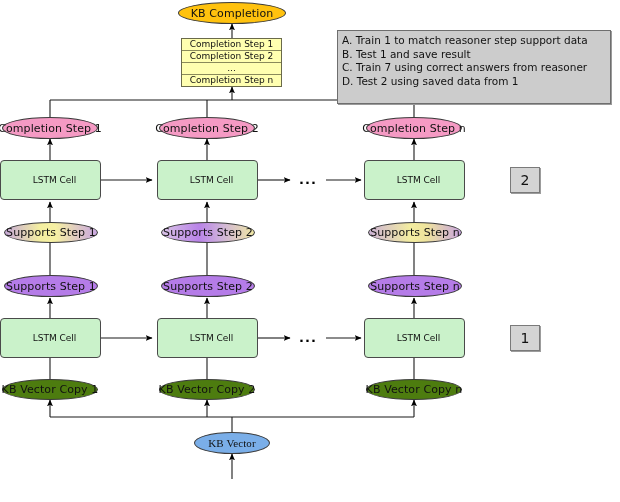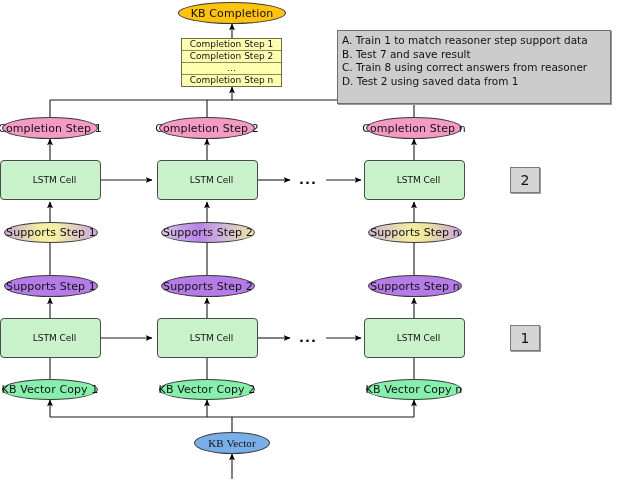--- a/index.html
+++ b/index.html
@@ -25,21 +25,21 @@
   
   .oval{
     border-radius:50%;
     border:1px solid #3a3a3a;
     font-size:11px;
     letter-spacing:.1px;
   }
   .oval-kbcompletion{background:#ffc20e;}
   .oval-ke{background:#ffc20e;margin-top:28px;}
   .oval-kbvector{background:#7aaee8;}
-  .oval-kbcopy{background:#86efac;}
+  .oval-kbcopy{background:#4d7c0f;}
   .oval-completion{background:#f59ac4;}
   .oval-supports{background:#b57ce8;}
   
   .oval-supports-g1{
     background:linear-gradient(90deg,#c6a9d8 0%,#f4efa0 38%,#f6f0a4 55%,#c9a6e0 100%);
   }
   .oval-supports-g2{
     background:linear-gradient(90deg,#d9c3e6 0%,#b983e8 40%,#cfb3d9 65%,#efe7a4 100%);
   }
   .oval-supports-gn{
@@ -164,22 +164,22 @@
       <line x1="50" y1="100" x2="414" y2="100"></line>
 
       <line x1="232" y1="100" x2="232" y2="87" marker-end="url(#arw)"></line>
 
       <line x1="232" y1="38" x2="232" y2="24" marker-end="url(#arw)"></line>
     </g>
   </svg>
 
   <div class="legend" style="left:337px;top:6px;width:274px;height:74px;margin-top:24px;">
     <div>A. Train 1 to match reasoner step support data</div>
-    <div>B. Test 7 and save result</div>
-    <div>C. Train 8 using correct answers from reasoner</div>
+    <div>B. Test 1 and save result</div>
+    <div>C. Train 7 using correct answers from reasoner</div>
     <div>D. Test 2 using saved data from 1</div>
   </div>
 
   <div class="sectag" style="left:510px;top:167px;width:30px;height:26px;">2</div>
   <div class="sectag" style="left:510px;top:325px;width:30px;height:26px;">1</div>
 
   <div class="node oval oval-kbcompletion" style="left:178px;top:2px;width:108px;height:22px;">KB Completion</div>
 
   <div class="steps-box" style="left:181px;top:38px;width:101px;height:49px;">
     <div class="row">Completion Step 1</div>

